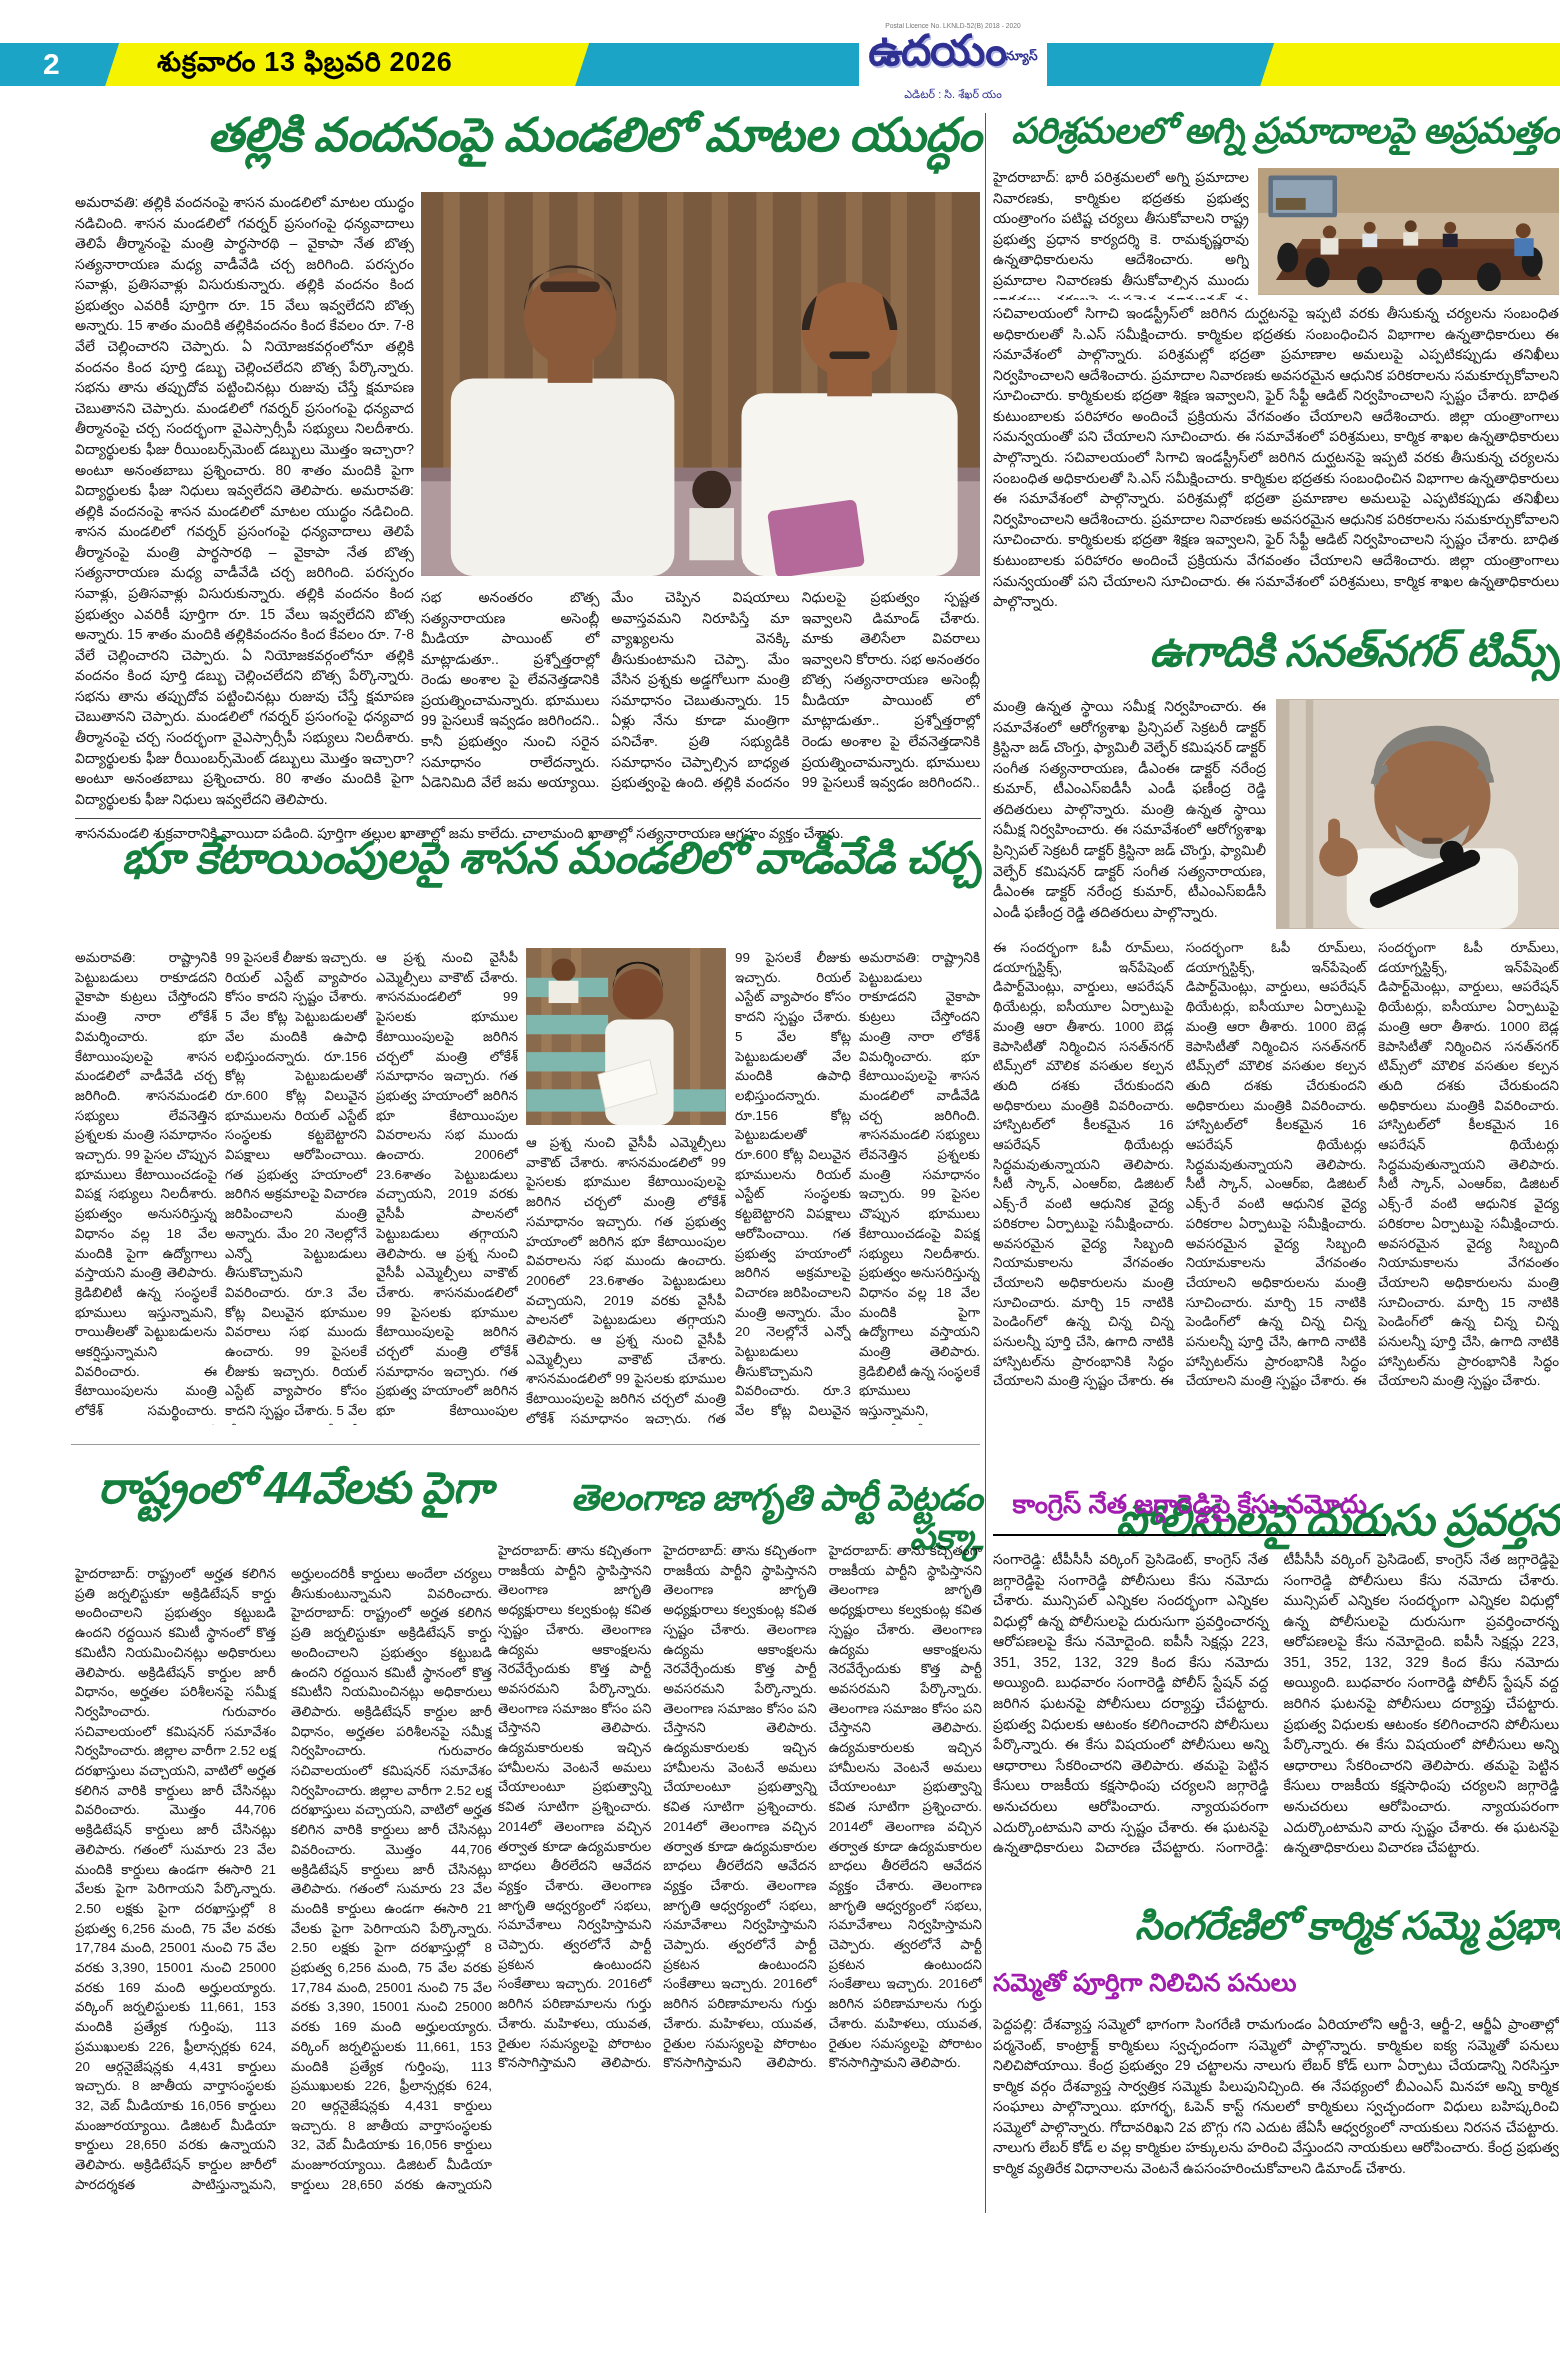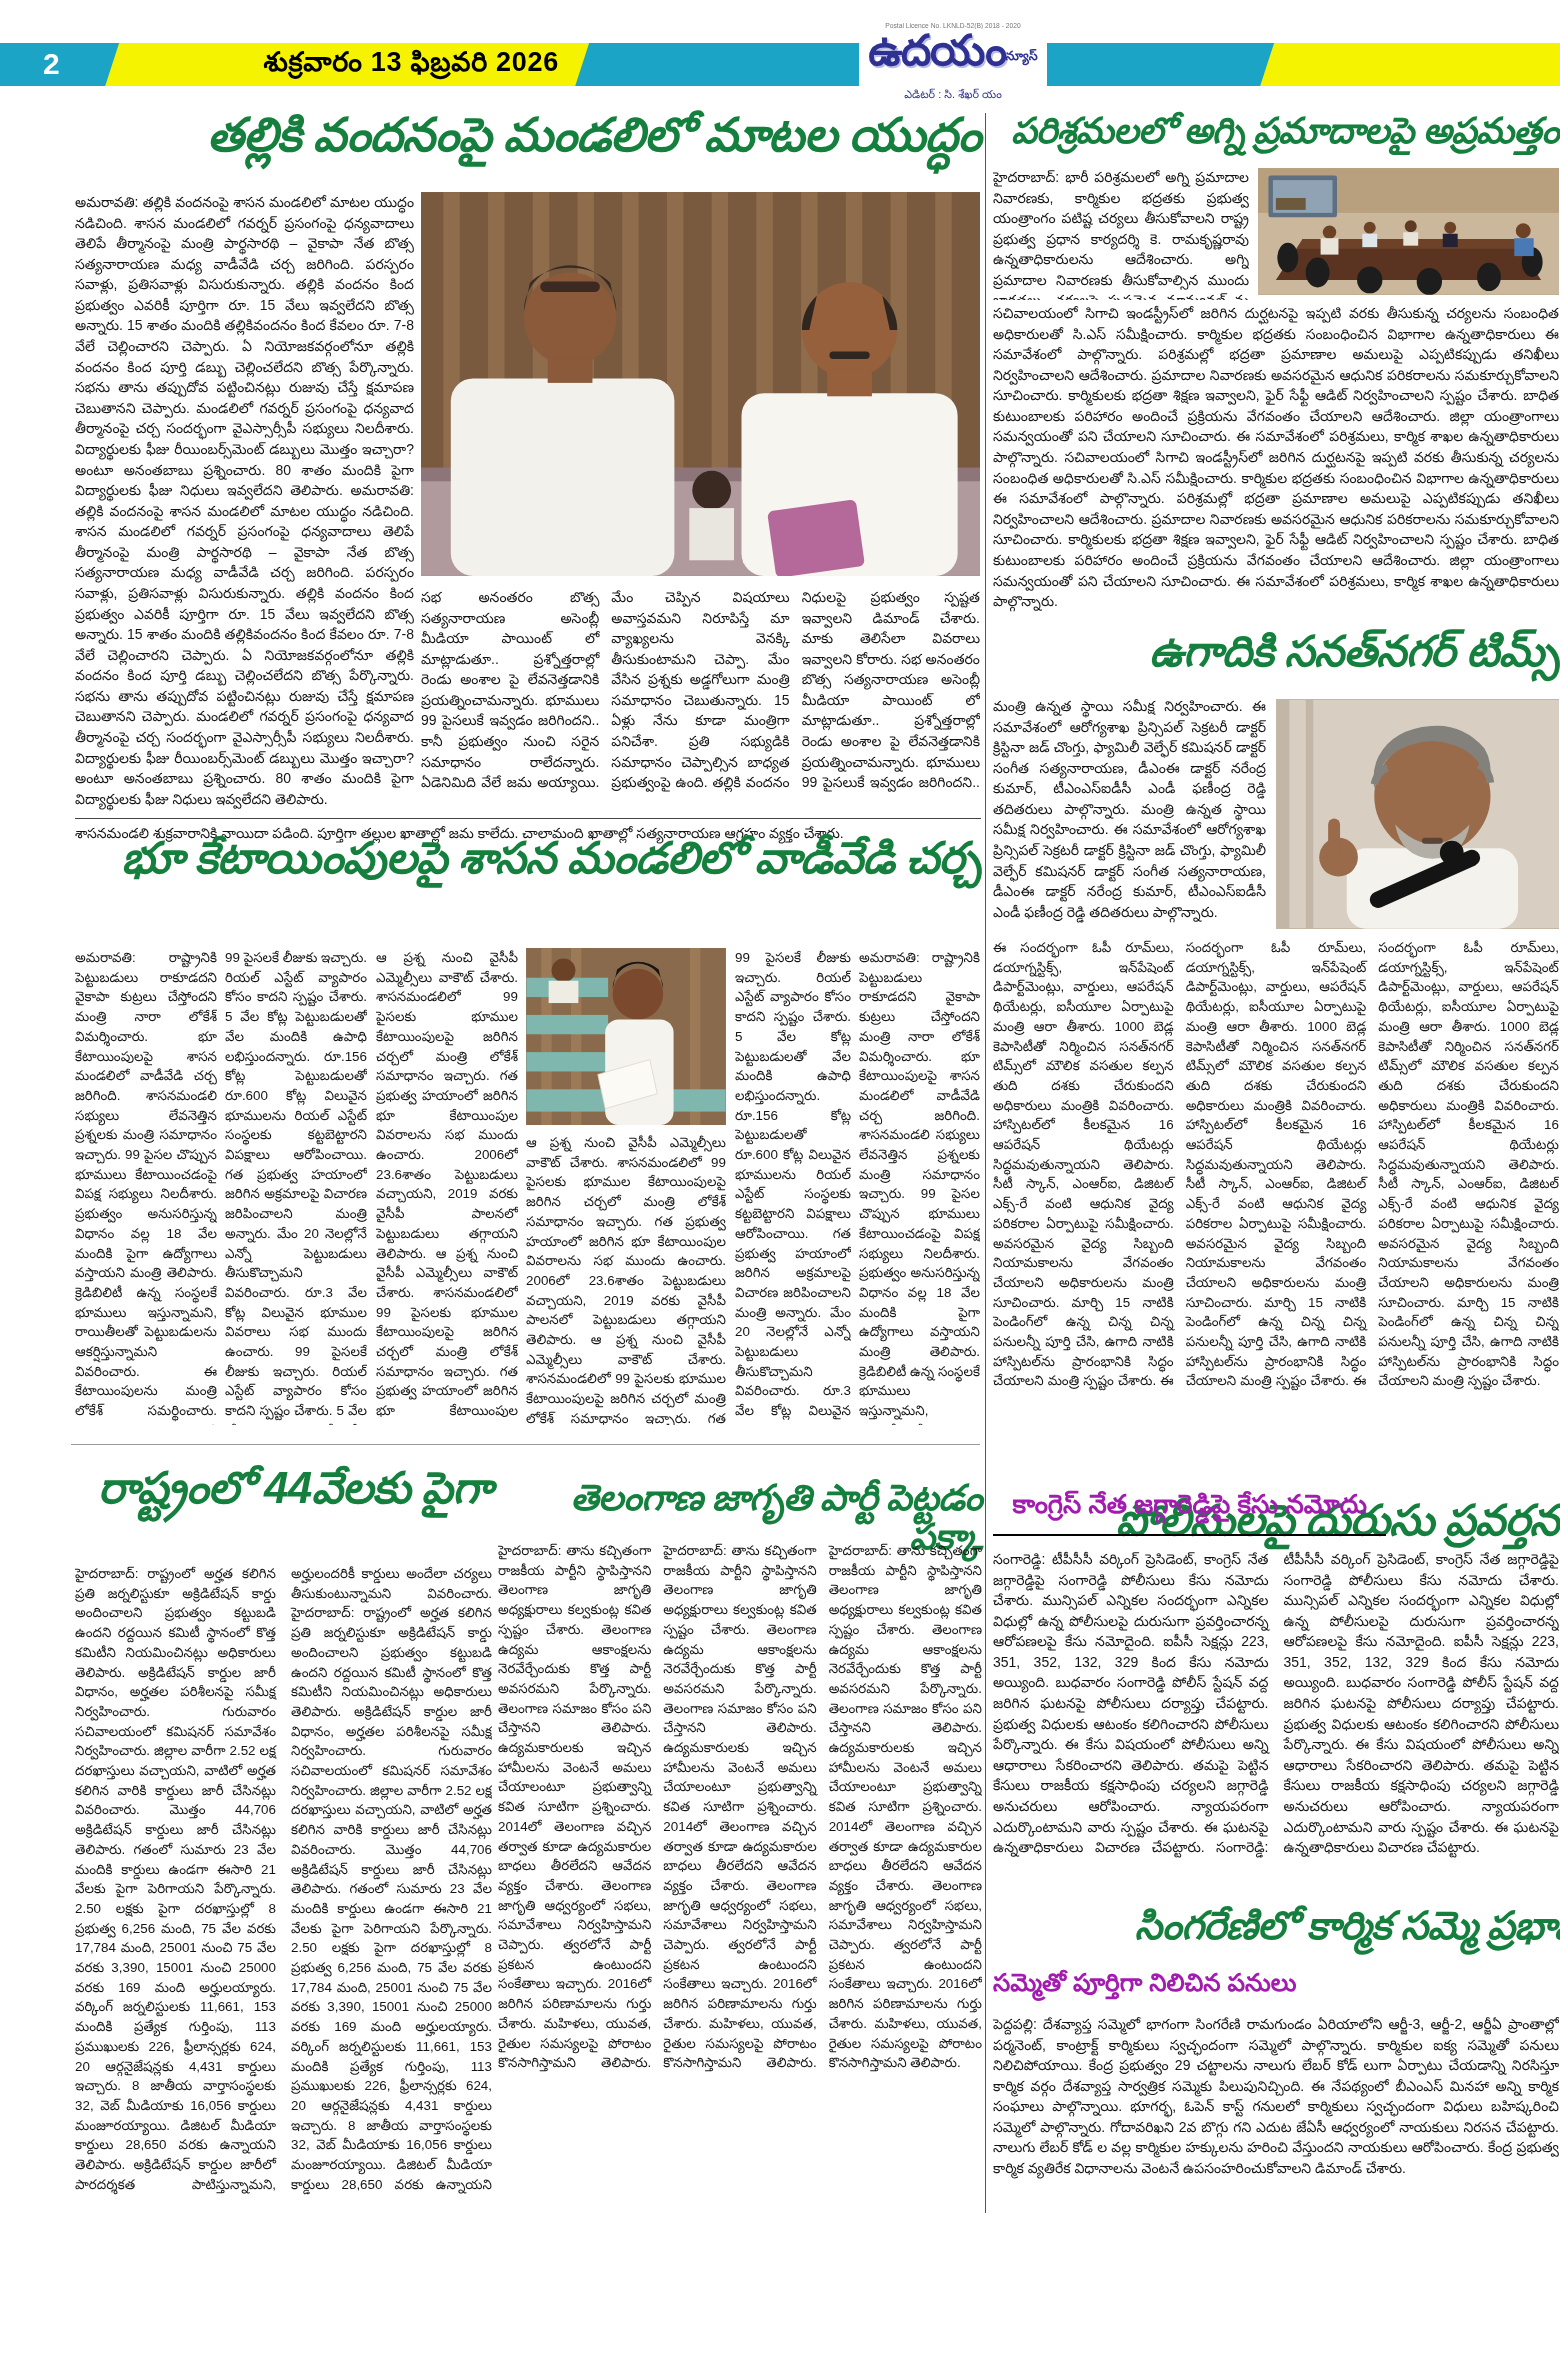--- a/index.html
+++ b/index.html
@@ -3,21 +3,21 @@
 <meta charset="utf-8">
 <style>
   html,body{margin:0;padding:0;background:#e8e8e8;}
   .page{position:relative;width:1561px;height:2354px;background:#ffffff;overflow:hidden;
         font-family:"Liberation Sans", sans-serif;color:#111;}
   .abs{position:absolute;}
   
   .topbar{position:absolute;left:0;top:43px;width:1561px;height:43px;background:#1ba4c6;overflow:hidden;}
   .stripe{position:absolute;top:-4.5px;height:52px;transform:skewX(-18deg);background:#f5f300;}
   .pageno{position:absolute;left:43px;top:47px;color:#fff;font-size:30px;font-weight:bold;z-index:3;}
-  .dateline{position:absolute;left:157px;top:47px;width:402px;text-align:right;color:#000;
+  .dateline{position:absolute;left:157px;top:47px;width:402px;text-align:left;color:#000;
             font-size:27px;font-weight:bold;z-index:3;letter-spacing:0.7px;}
   .masthead{position:absolute;left:859px;top:19.4px;width:188px;height:94px;background:#fff;z-index:5;
             text-align:center;}
   .m-lic{font-size:6.7px;color:#777;margin-top:3px;white-space:nowrap;overflow:hidden;}
   .m-title{font-size:43px;font-weight:900;color:#2e3192;line-height:1.0;letter-spacing:-1.5px;
            text-shadow:1.5px 1.5px 0 #b9bce5;}
   .m-suffix{font-size:12.7px;font-weight:bold;color:#2e3192;vertical-align:super;}
   .m-editor{font-size:11px;color:#2e3192;font-weight:normal;margin-top:16px;}
   
   .hl{font-weight:900;color:#15803d;text-align:right;line-height:1.08;letter-spacing:-0.7px;font-style:italic;}

